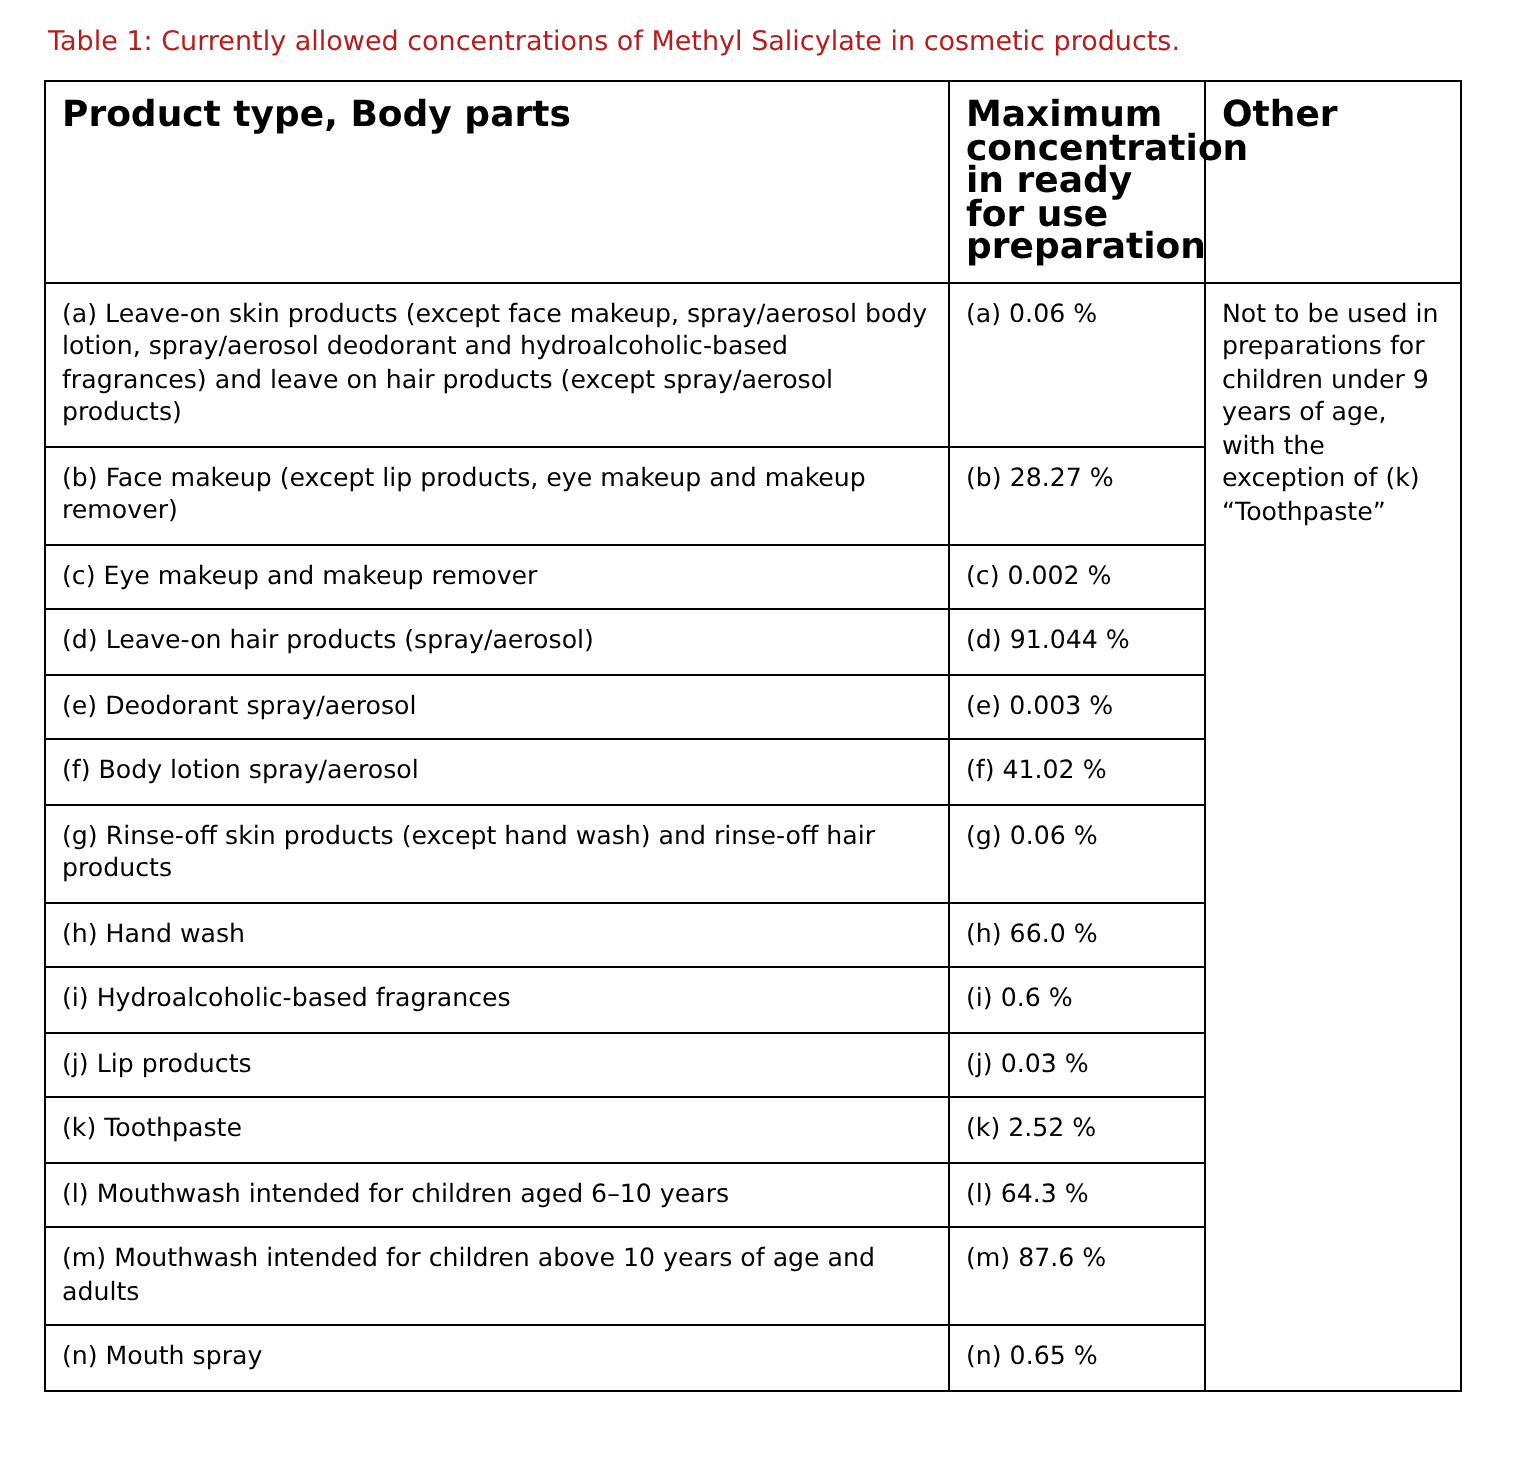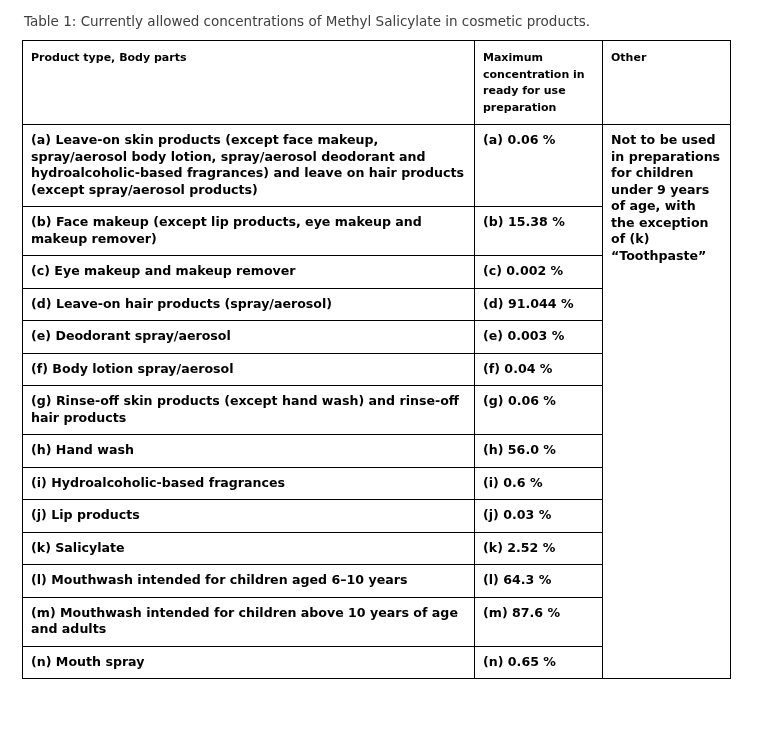--- a/index.html
+++ b/index.html
@@ -17,42 +17,42 @@
   .page {
     position: relative;
     width: 768px;
     height: 741px;
     box-sizing: border-box;
     padding: 12px 18px 0 22px;
   }
   .caption {
     font-size: 13.5px;
     line-height: 18px;
-    color: #404040;
+    color: #b91c1c;
     margin: 0 0 10px 2px;
     white-space: nowrap;
   }
   table.tbl {
     border-collapse: collapse;
     width: 708px;
     table-layout: fixed;
     border: 1.5px solid #000;
   }
   table.tbl td, table.tbl th {
     border: 1px solid #000;
     vertical-align: top;
     padding: 7px 8px 8px 8px;
     font-size: 12.6px;
     line-height: 16.5px;
     text-align: left;
-    font-weight: bold;
+    font-weight: normal;
   }
   table.tbl th {
     font-weight: bold;
-    font-size: 11px;
+    font-size: 18px;
     line-height: 16.5px;
     padding-top: 9px;
   }
   col.c1 { width: 452px; }
   col.c2 { width: 128px; }
   col.c3 { width: 128px; }
   td.other-cell {
     vertical-align: middle;
     line-height: 16.5px;
   }
@@ -80,56 +80,56 @@
       </tr>
     </thead>
     <tbody>
       <tr>
         <td>(a) Leave-on skin products (except face makeup, spray/aerosol body lotion, spray/aerosol deodorant and hydroalcoholic-based fragrances) and leave on hair products (except spray/aerosol products)</td>
         <td>(a) 0.06 %</td>
         <td class="other-cell" rowspan="14">Not to be used in preparations for children under 9 years of age, with the exception of (k) “Toothpaste”</td>
       </tr>
       <tr>
         <td>(b) Face makeup (except lip products, eye makeup and makeup remover)</td>
-        <td>(b) 15.38 %</td>
+        <td>(b) 28.27 %</td>
       </tr>
       <tr>
         <td>(c) Eye makeup and makeup remover</td>
         <td>(c) 0.002 %</td>
       </tr>
       <tr>
         <td>(d) Leave-on hair products (spray/aerosol)</td>
         <td>(d) 91.044 %</td>
       </tr>
       <tr>
         <td>(e) Deodorant spray/aerosol</td>
         <td>(e) 0.003 %</td>
       </tr>
       <tr>
         <td>(f) Body lotion spray/aerosol</td>
-        <td>(f) 0.04 %</td>
+        <td>(f) 41.02 %</td>
       </tr>
       <tr>
         <td>(g) Rinse-off skin products (except hand wash) and rinse-off hair products</td>
         <td>(g) 0.06 %</td>
       </tr>
       <tr>
         <td>(h) Hand wash</td>
-        <td>(h) 56.0 %</td>
+        <td>(h) 66.0 %</td>
       </tr>
       <tr>
         <td>(i) Hydroalcoholic-based fragrances</td>
         <td>(i) 0.6 %</td>
       </tr>
       <tr>
         <td>(j) Lip products</td>
         <td>(j) 0.03 %</td>
       </tr>
       <tr>
-        <td>(k) Salicylate</td>
+        <td>(k) Toothpaste</td>
         <td>(k) 2.52 %</td>
       </tr>
       <tr>
         <td>(l) Mouthwash intended for children aged 6–10 years</td>
         <td>(l) 64.3 %</td>
       </tr>
       <tr>
         <td>(m) Mouthwash intended for children above 10 years of age and adults</td>
         <td>(m) 87.6 %</td>
       </tr>

